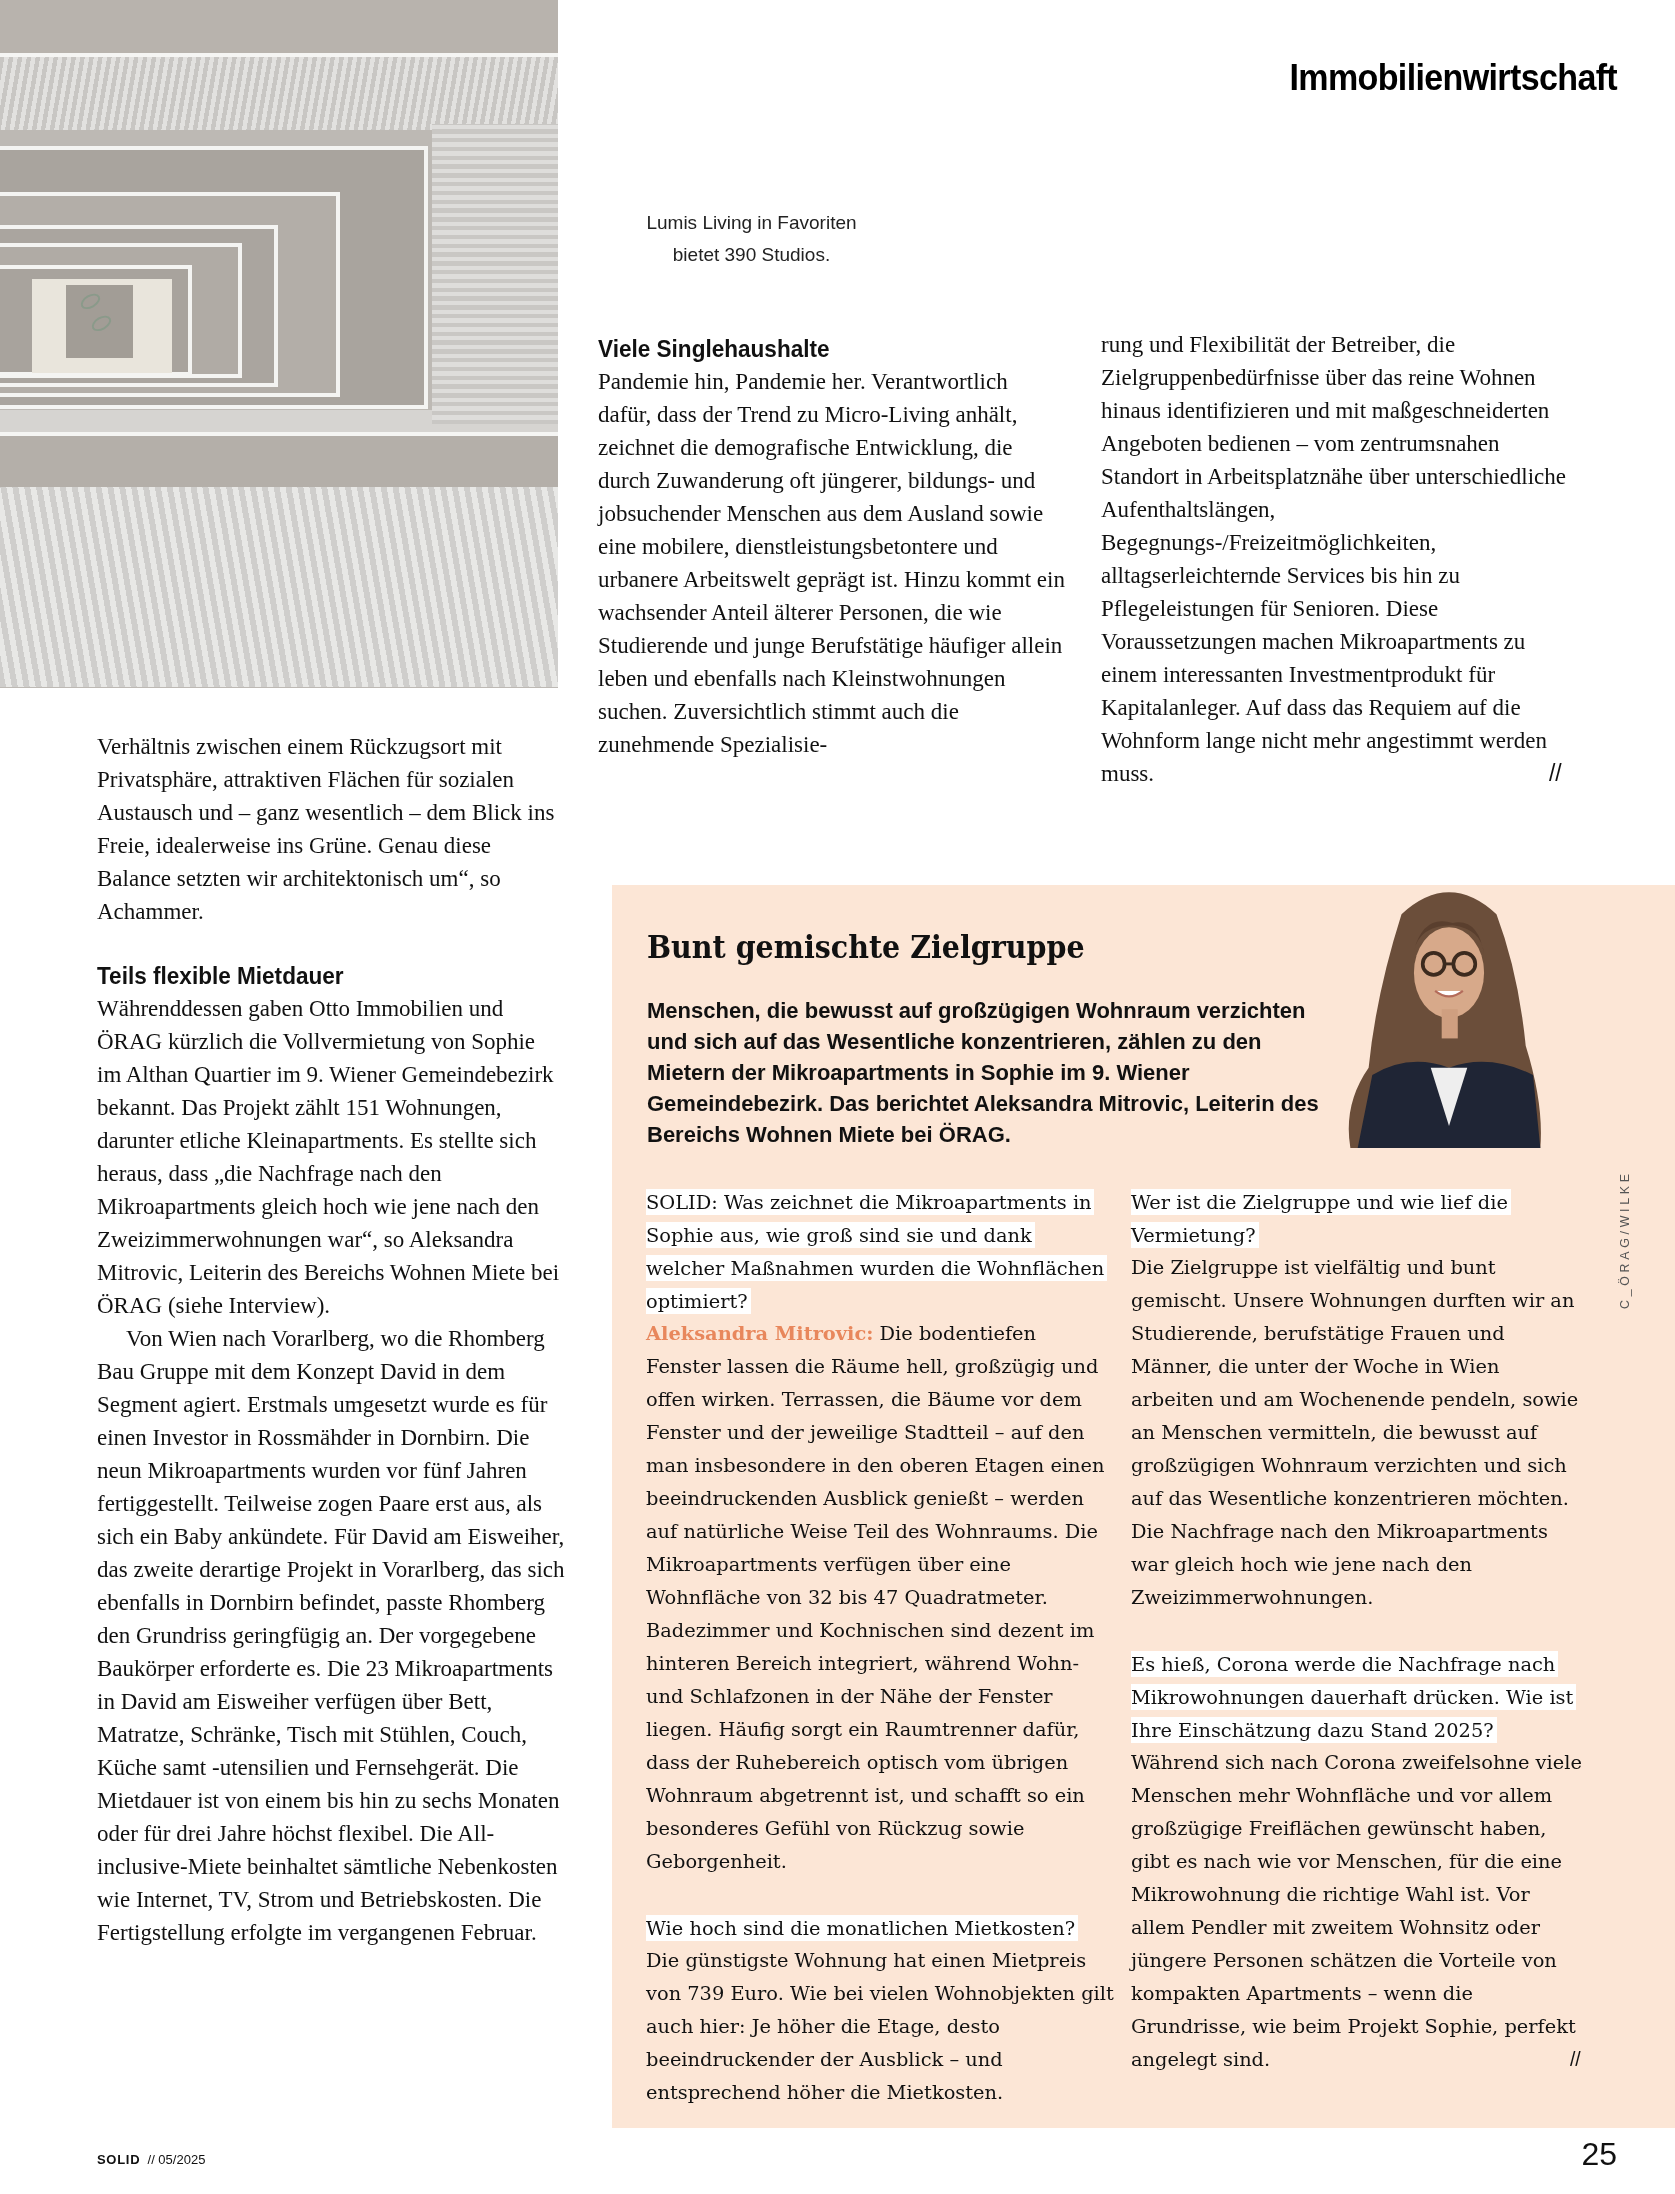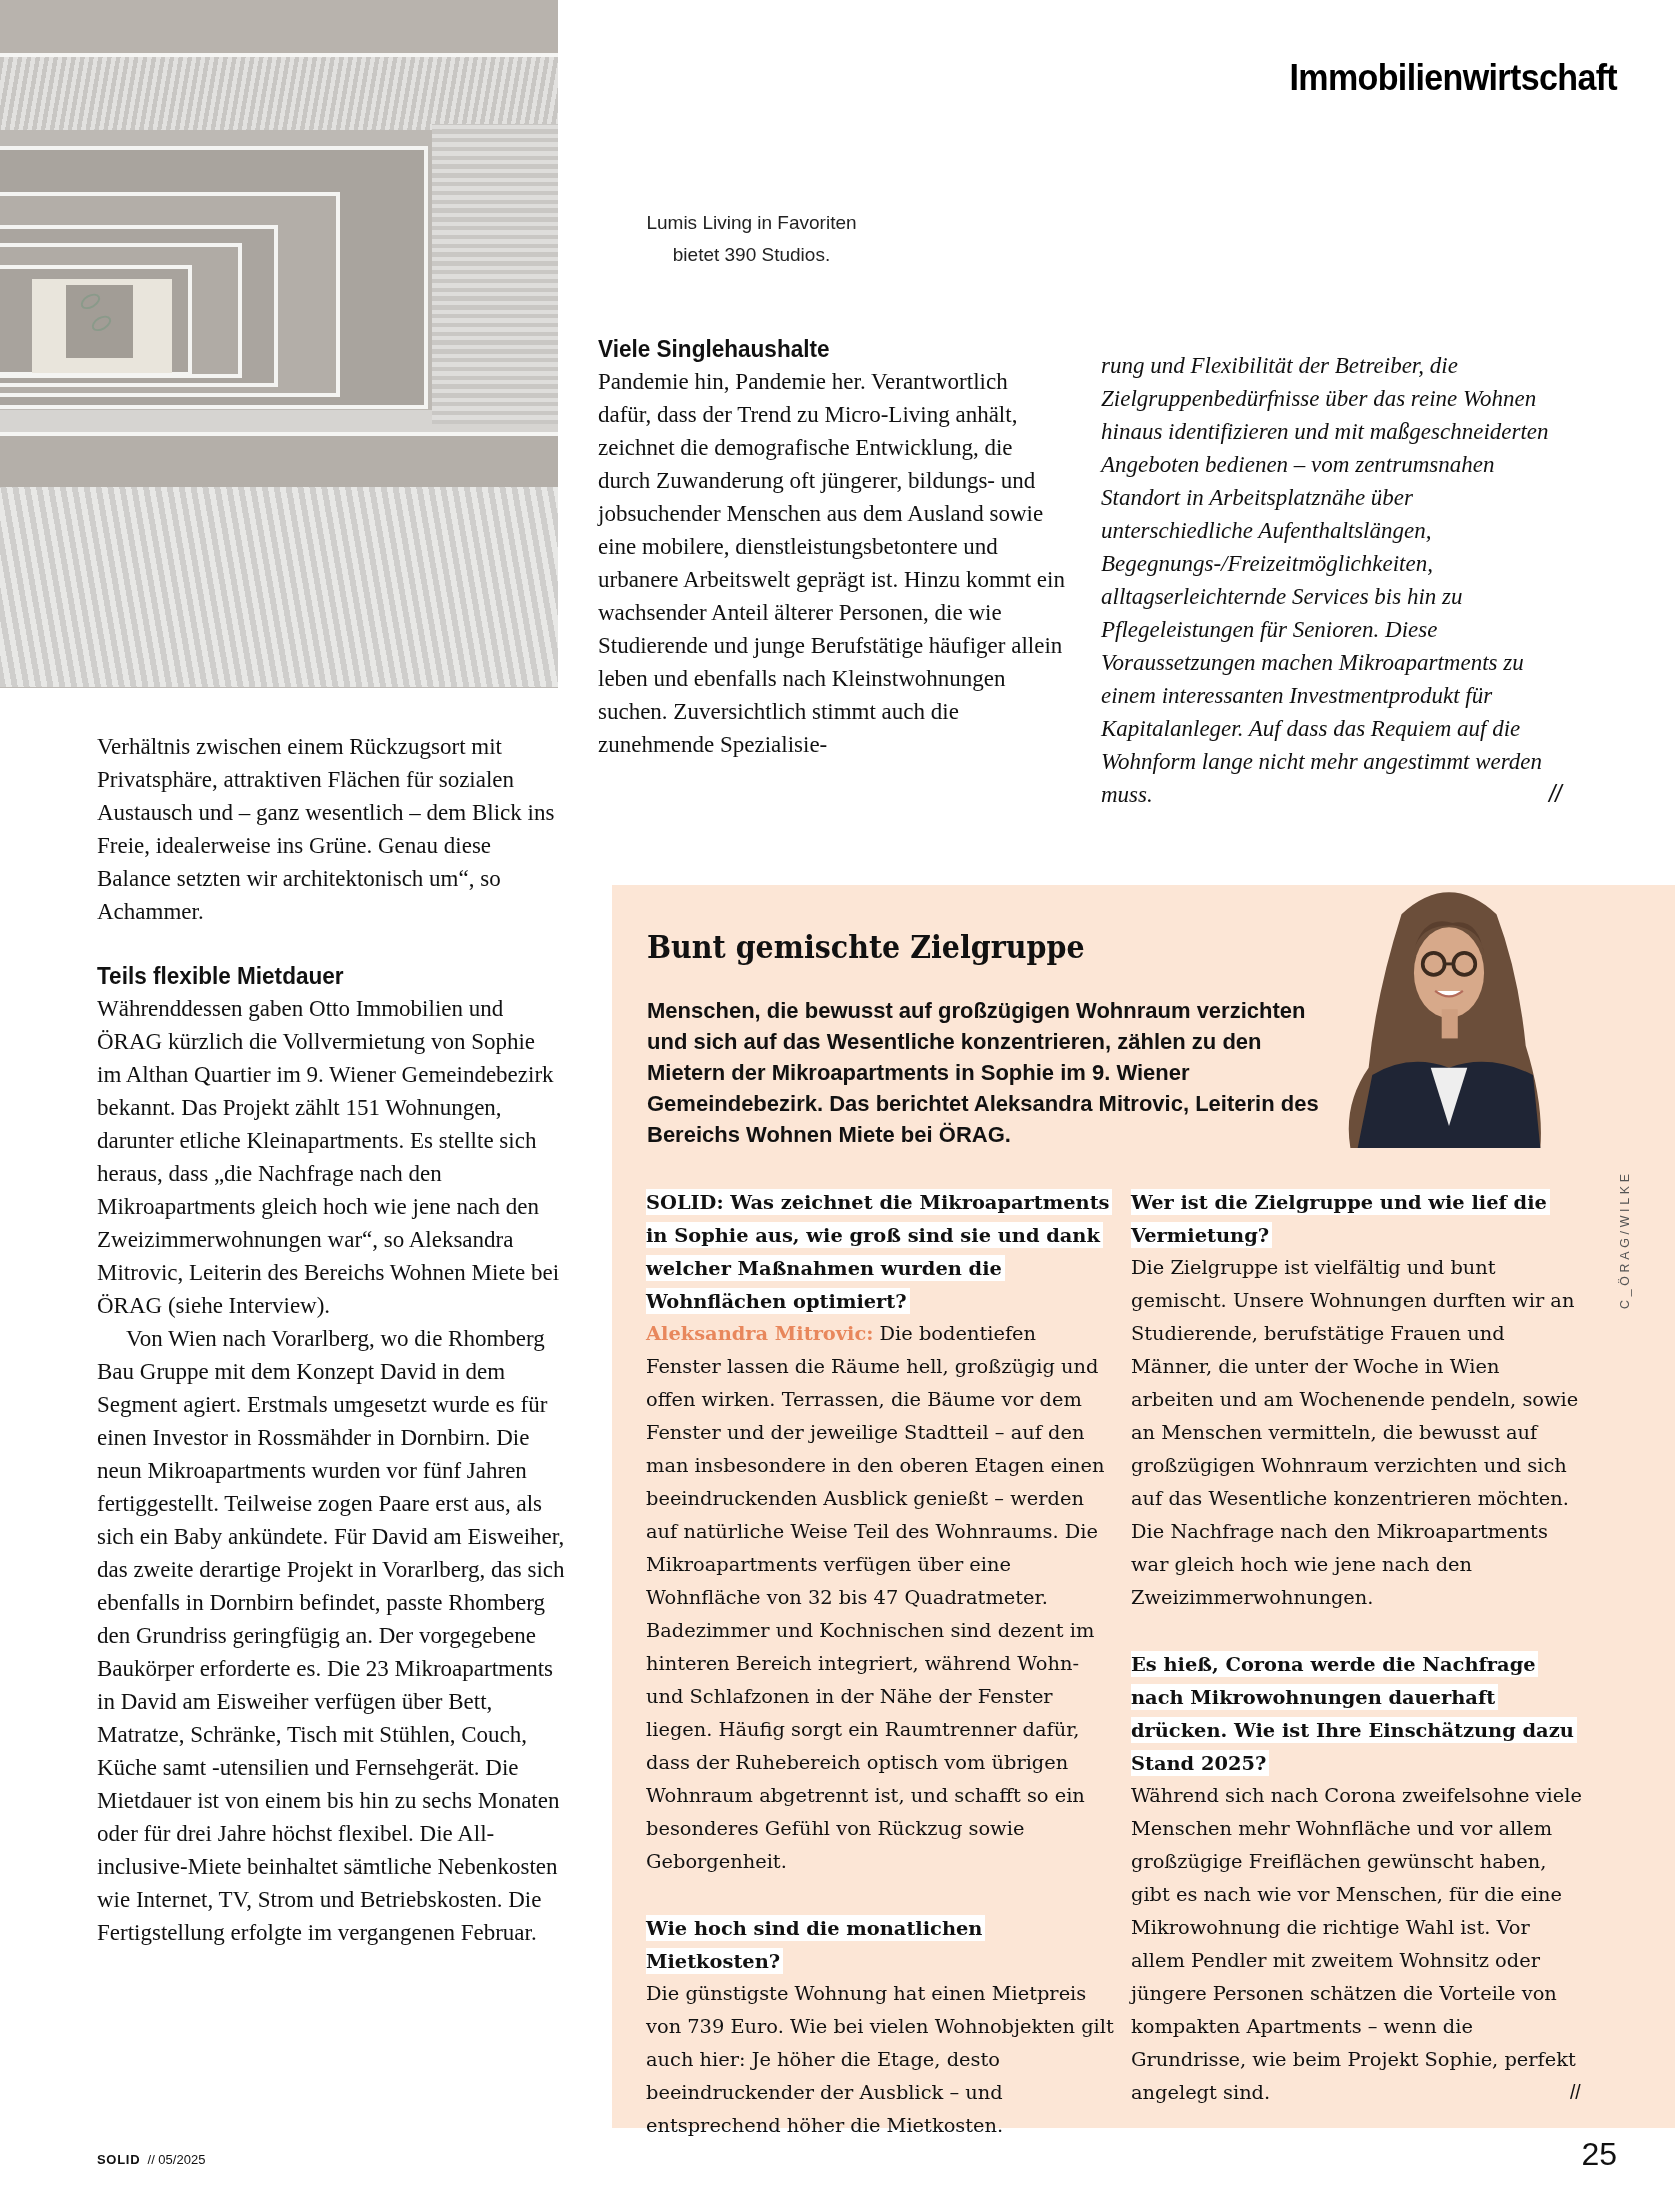--- a/index.html
+++ b/index.html
@@ -25,21 +25,21 @@
     position: absolute; left: 598px; top: 207px; width: 307px;
     font-family: "Liberation Sans", sans-serif; font-size: 19px; line-height: 32px; color: #222; text-align: center;
   }
 
   .col { position: absolute; font-family: "Liberation Serif", "DejaVu Serif", serif; font-size: 23px; line-height: 33px; color: #111; }
   .col p { margin: 0; }
   .col .indent { text-indent: 29px; }
   .subhead { font-family: "Liberation Sans", sans-serif; font-weight: 700; font-size: 24px; line-height: 32px; color: #111; transform: scaleX(0.94); transform-origin: left center; white-space: nowrap; }
 
   #col-mid { left: 598px; top: 333px; width: 468px; }
-  #col-right { left: 1101px; top: 349px; width: 468px; font-style: italic; }
+  #col-right { left: 1101px; top: 328px; width: 468px; }
   #col-left { left: 97px; top: 730px; width: 468px; }
   #col-left .gap { height: 32px; }
 
   .end-mark { float: right; margin-right: 7.3px; font-family: "Liberation Sans", sans-serif; }
 
   
   #interview {
     position: absolute; left: 612px; top: 885px; width: 1077px; height: 1243px;
     background: #fce6d6;
   }
@@ -55,21 +55,21 @@
   #portrait {
     position: absolute; left: 731px; top: 0px; width: 212px; height: 263px; overflow: hidden;
   }
   #photo-credit {
     position: absolute; left: 1006px; top: 263px; width: 29px; height: 161px;
     font-family: "Liberation Sans", sans-serif; font-size: 12.4px; letter-spacing: 3.7px; color: #555;
     writing-mode: vertical-rl; transform: rotate(180deg); text-align: left;
   }
 
   .iv-col { position: absolute; font-family: "DejaVu Serif", serif; font-size: 19.4px; line-height: 33px; color: #111; }
-  .iv-col .q { font-weight: 700; }
+  .iv-col .q { font-weight: 400; }
   .iv-col .q span { background: #ffffff; box-decoration-break: clone; -webkit-box-decoration-break: clone; padding: 1.5px 2.9px 1.5px 0; }
   .iv-col .a-name { color: #e8875c; font-weight: 700; }
   .iv-col .spacer { height: 33px; }
   #iv-col-left { left: 34px; top: 300px; width: 468px; }
   #iv-col-right { left: 519px; top: 300px; width: 457px; }
 
   
   #footer-brand {
     position: absolute; left: 97px; top: 2152px;
     font-family: "Liberation Sans", sans-serif; font-size: 13px; color: #111;

